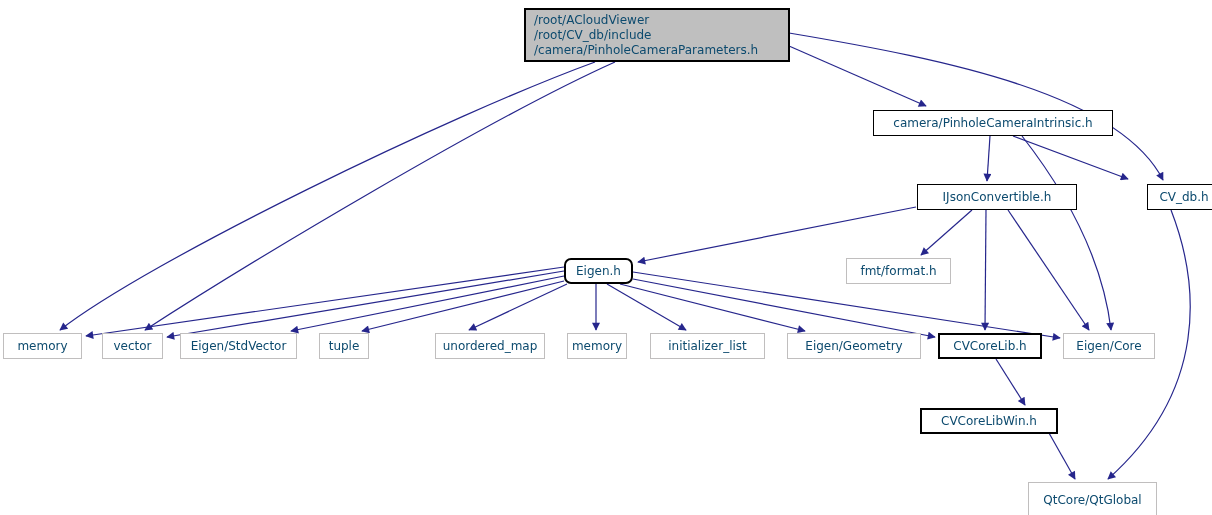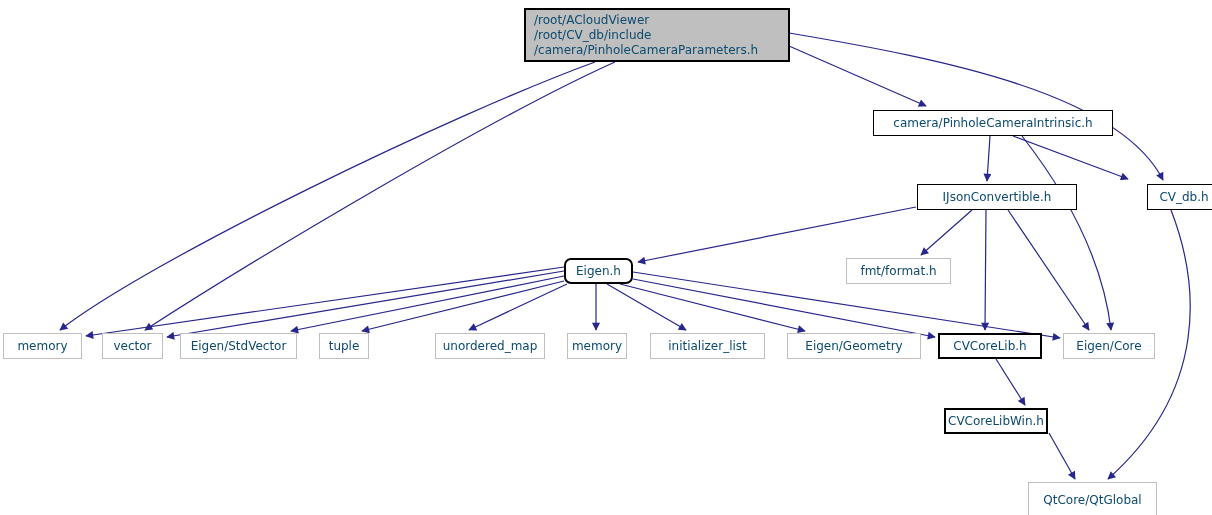--- a/index.html
+++ b/index.html
@@ -114,19 +114,19 @@
     </div>
     <div class="node external" style="left: 787px; top: 333px; width: 134px; height: 26px;">
       <span>Eigen/Geometry</span>
     </div>
     <div class="node internal-bold" style="left: 938px; top: 333px; width: 104px; height: 26px;">
       <span>CVCoreLib.h</span>
     </div>
     <div class="node external" style="left: 1063px; top: 333px; width: 92px; height: 26px;">
       <span>Eigen/Core</span>
     </div>
-    <div class="node internal-bold" style="left: 944px; top: 408px; width: 104px; height: 26px;">
+    <div class="node internal-bold" style="left: 920px; top: 408px; width: 138px; height: 26px;">
       <span>CVCoreLibWin.h</span>
     </div>
     <div class="node external" style="left: 1028px; top: 482px; width: 129px; height: 36px;">
       <span>QtCore/QtGlobal</span>
     </div>
   </div>
 
 </body></html>

